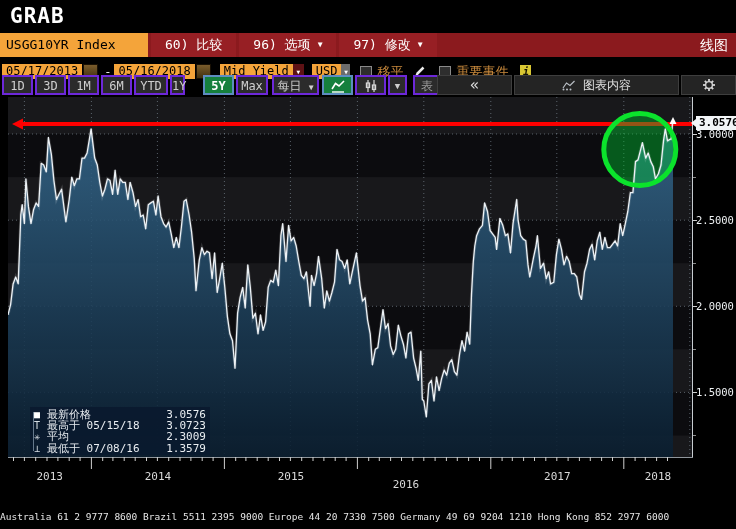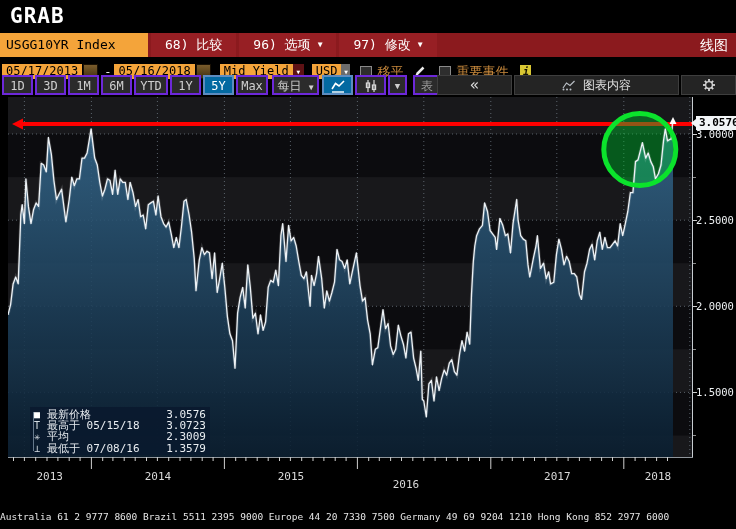--- a/index.html
+++ b/index.html
@@ -20,21 +20,21 @@
   .chip{height:15px;width:11px;background:#5e1215;color:#fff;font-size:6px;line-height:15px;text-align:center;}
   .chip.gray{background:#6c6c6c;width:9px;margin-right:4px;}
   .cb{width:10px;height:10px;background:#2e2e2e;border:1px solid #8a8a8a;margin:0 5px 0 6px;flex:none;}
   .amber{color:#c8893c;font-size:13px;white-space:nowrap;}
   .pencil{margin:0 7px 0 10px;display:flex;align-items:center;}
   .ibadge{width:11px;height:13px;background:#d9c733;color:#151200;font-size:10px;font-weight:bold;font-style:italic;text-align:center;line-height:13px;margin-left:12px;}
   
   .toolbar{position:absolute;top:74px;left:0;right:0;height:22px;}
   .tbtn{position:absolute;top:1px;height:20px;background:#2b2b2b;border:2px solid #6d28d9;color:#cfcfcf;
         font-size:12px;text-align:center;line-height:18px;box-sizing:border-box;cursor:default;white-space:nowrap;}
-  .tbtn.sel{background:#0369a1;border-color:#5d8cc0;color:#fff;}
+  .tbtn.sel{background:#15803d;border-color:#5d8cc0;color:#fff;font-weight:bold;}
   .tbtn.dim{color:#9a9a9a;}
   .tbtn .tarr{font-size:8px;}
   .wbtn{position:absolute;top:1px;height:20px;background:#242424;border:1px solid #3e3e3e;color:#e2e2e2;
         font-size:13px;text-align:center;line-height:18px;box-sizing:border-box;display:flex;align-items:center;justify-content:center;gap:6px;}
   
   .plot{position:absolute;left:8px;top:97px;width:684px;height:360px;background:#0c0c0f;overflow:hidden;}
   .yaxisline{position:absolute;left:692px;top:97px;width:1px;height:361px;background:#c7ccd1;}
   .xbase{position:absolute;left:8px;top:457px;width:685px;height:1px;background:#90969c;}
   .ylab{position:absolute;left:696px;color:#eef1f3;font-size:10.5px;line-height:12px;}
   .ydash{position:absolute;left:693px;width:4px;height:1px;background:#cfcfcf;}
@@ -61,21 +61,21 @@
 </head>
 <body>
 
 <div class="screen" id="screen">
 
   <div class="grab">GRAB</div>
 
   <div class="menubar">
     <div class="ticker">USGG10YR Index</div>
     <div class="mbtn">
-      <span>68) 比较</span>
+      <span>60) 比较</span>
     </div>
     <div class="mbtn">
       <span>96) 选项</span>
       <span class="arr">▼</span>
     </div>
     <div class="mbtn">
       <span>97) 修改</span>
       <span class="arr">▼</span>
     </div>
     <div class="m-right">线图</div>
@@ -151,21 +151,21 @@
             <line x1="11.2" y1="2.8" x2="2.8" y2="11.2"></line>
         </g>
         <circle cx="7" cy="7" r="3.4" fill="#242424" stroke="#d5d5d5" stroke-width="1.4"></circle>
       </svg>
     </div>
   <div class="tbtn" style="left: 2px; width: 31px;">1D</div>
       <div class="tbtn" style="left: 35px; width: 31px;">3D</div>
       <div class="tbtn" style="left: 68px; width: 31px;">1M</div>
       <div class="tbtn" style="left: 101px; width: 31px;">6M</div>
       <div class="tbtn" style="left: 134px; width: 34px;">YTD</div>
-      <div class="tbtn" style="left: 170px; width: 31px;">1Y</div>
+      <div class="tbtn" style="left: 170px; width: 15px;">1Y</div>
       <div class="tbtn sel" style="left: 203px; width: 31px;">5Y</div>
       <div class="tbtn" style="left: 236px; width: 32px;">Max</div>
     </div>
 
   <div class="plot" id="plot">
       <svg width="684" height="360" viewBox="0 0 684 360" preserveAspectRatio="none">
         <defs>
           <linearGradient id="ag" x1="0" y1="0" x2="0" y2="1">
             <stop offset="0" stop-color="#35698e"></stop>
             <stop offset="1" stop-color="#0a1e30"></stop>

